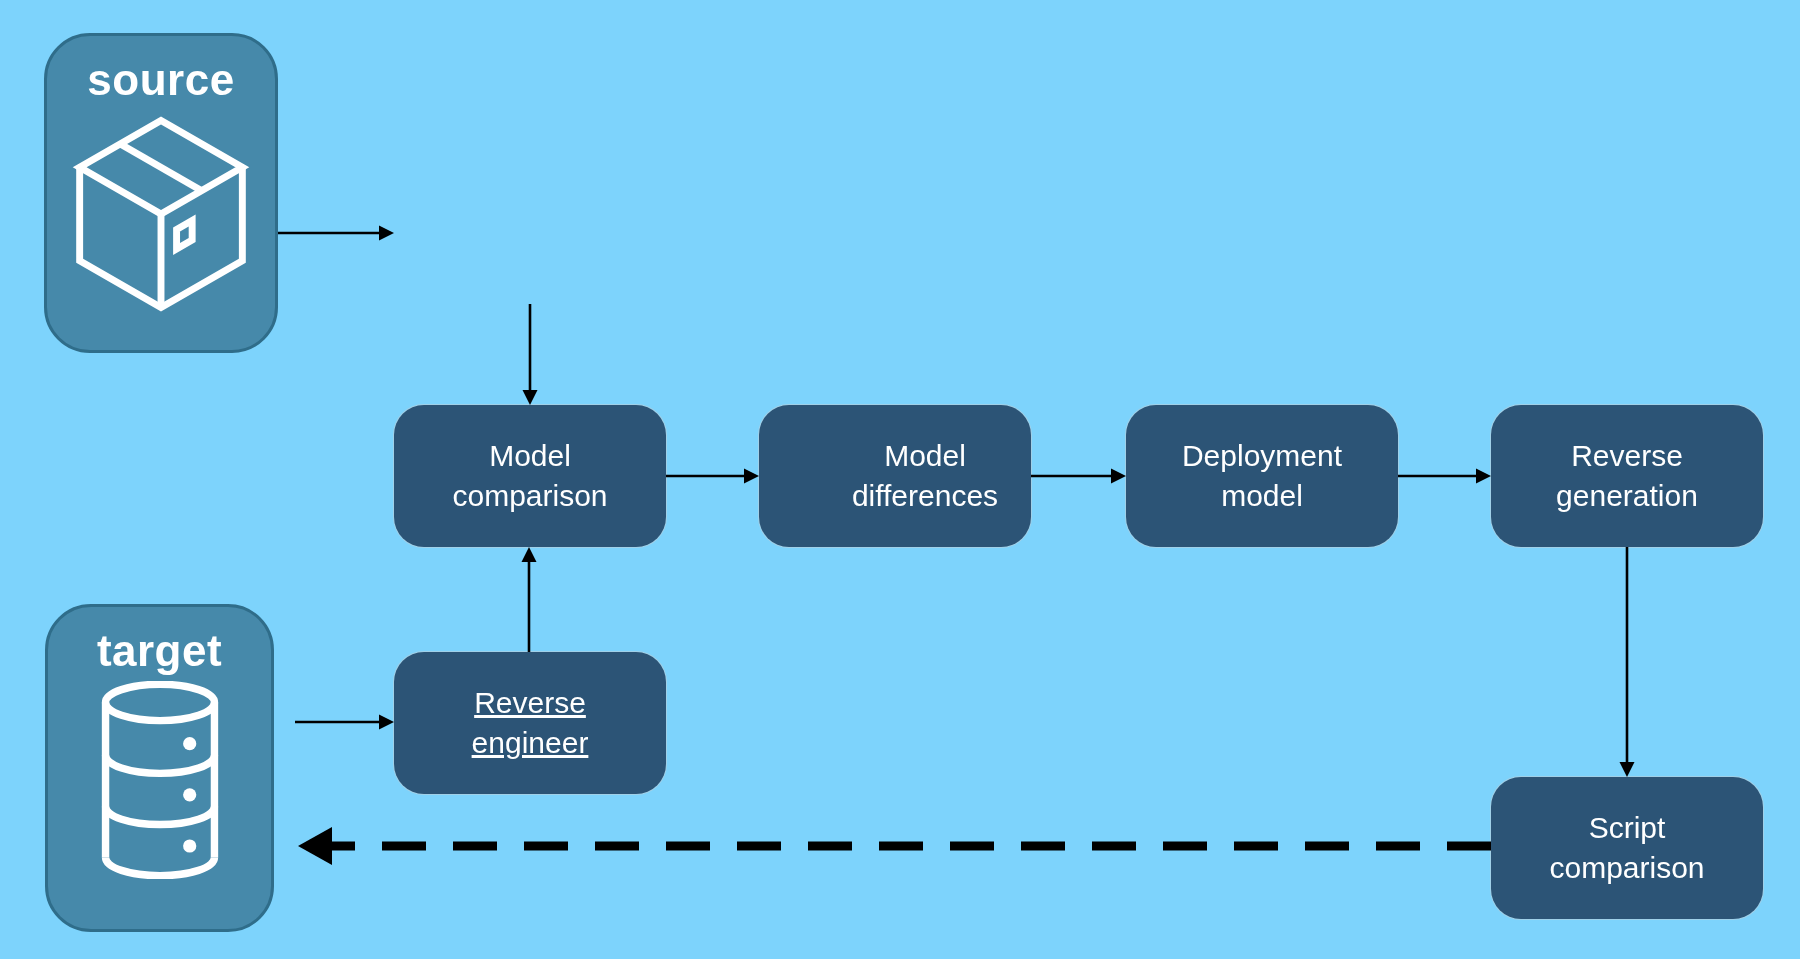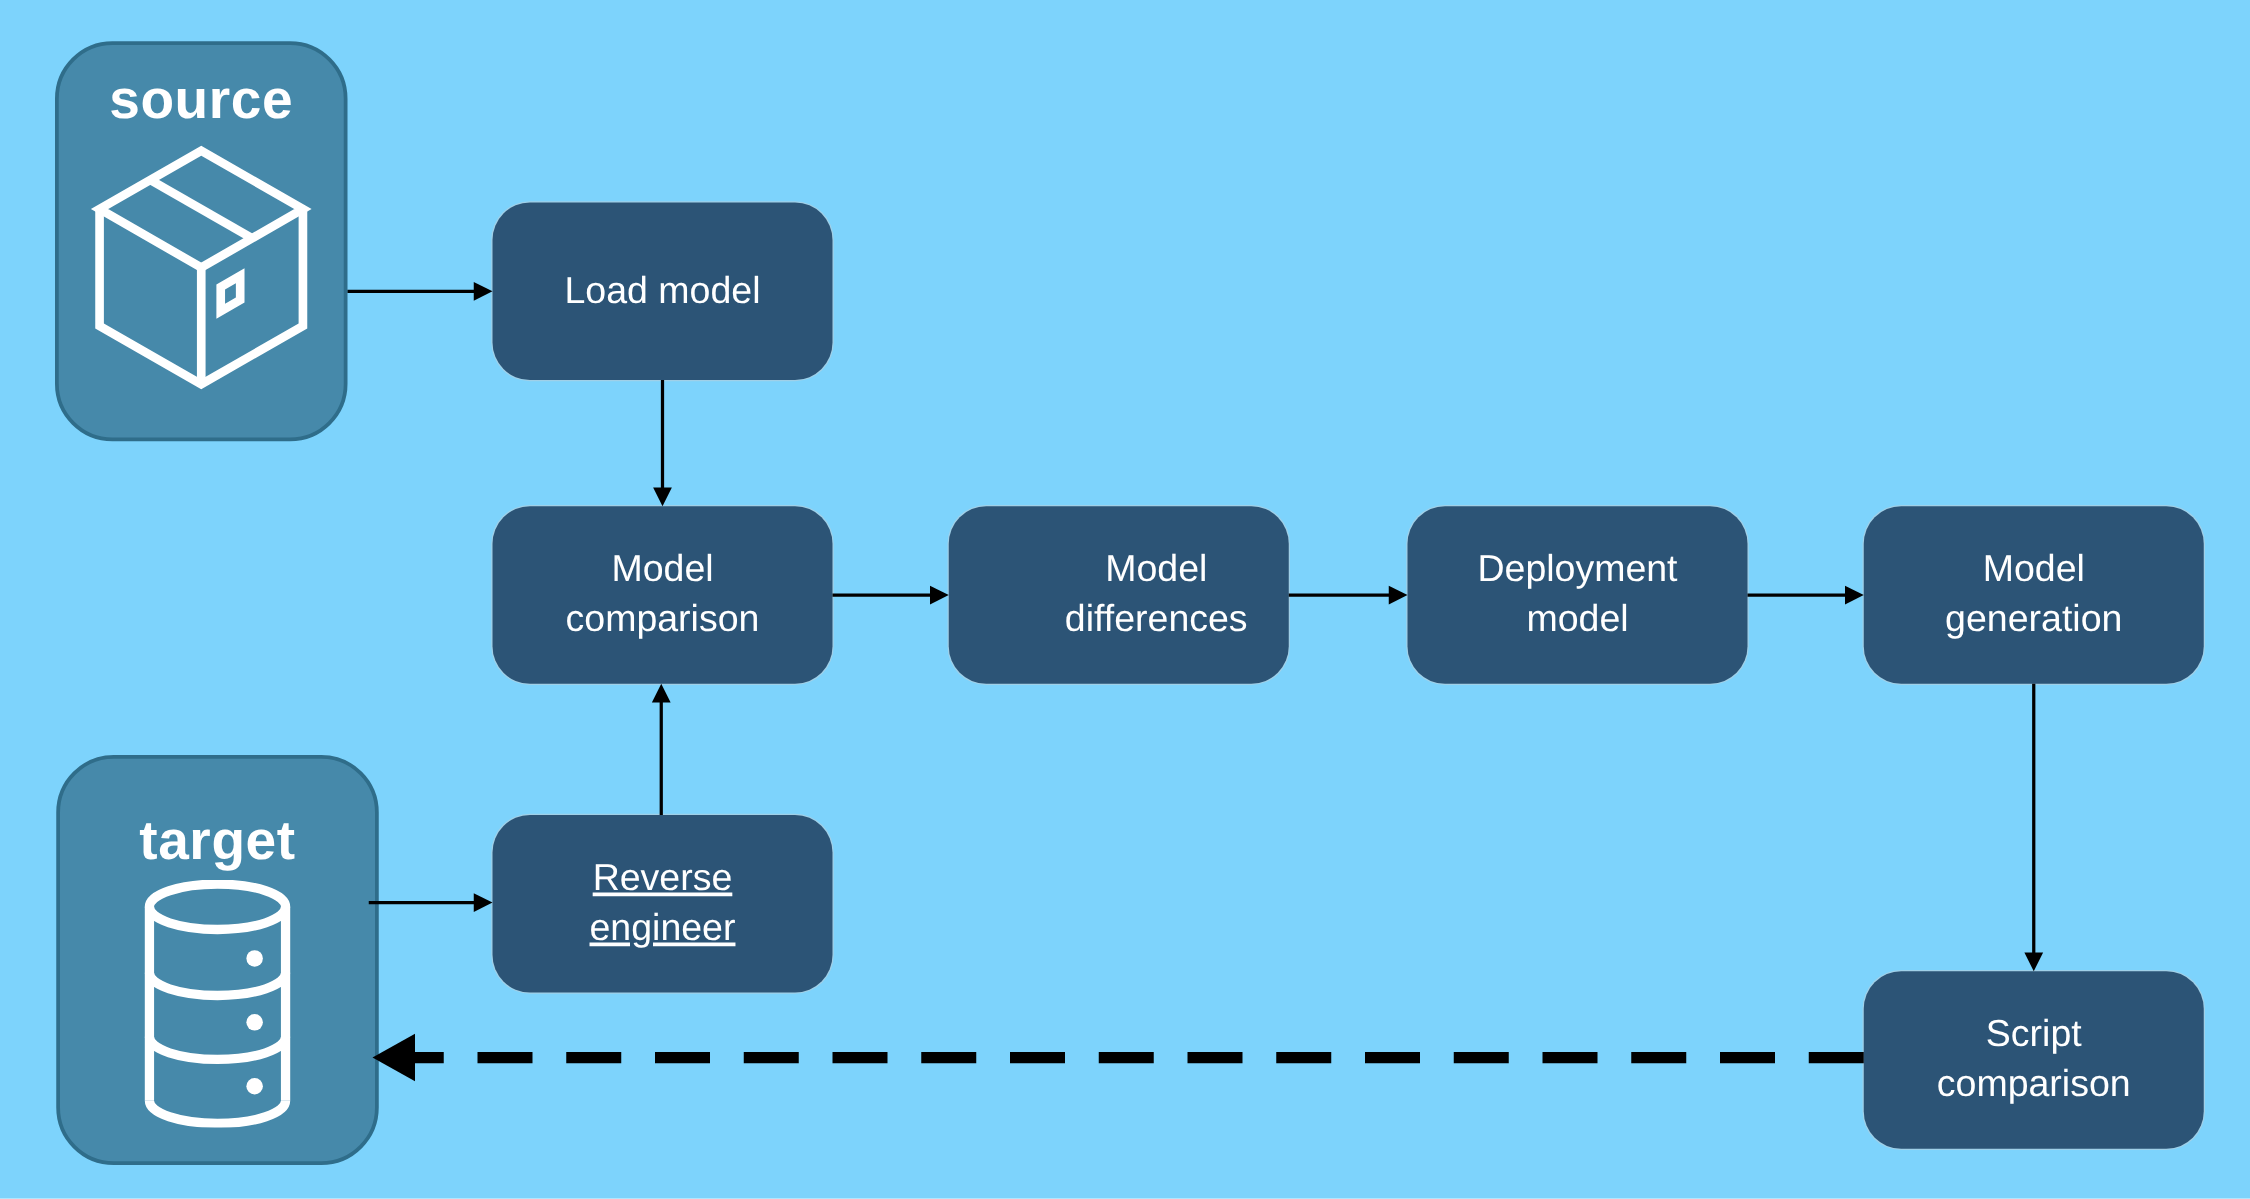--- a/index.html
+++ b/index.html
@@ -22,21 +22,21 @@
   }
   .panel-label{
     font-weight:700;
     font-size:44px;
     letter-spacing:.5px;
     margin-top:20px;
     line-height:1.1;
   }
   .panel-icon{margin-top:6px;}
   #panel-source{left:44px;top:33px;width:234px;height:320px;}
-  #panel-target{left:45px;top:604px;width:258px;height:328px;justify-content:center;}
+  #panel-target{left:45px;top:604px;width:229px;height:328px;}
   
   .node{
     position:absolute;
     width:272px;height:142px;
     background:#2c5476;
     border-radius:30px;
     color:#ffffff;
     display:flex;align-items:center;justify-content:center;
     text-align:center;
     font-size:30px;
@@ -95,34 +95,31 @@
         </g>
         <g fill="#ffffff">
           <circle cx="63" cy="38" r="4"></circle>
           <circle cx="63" cy="69" r="4"></circle>
           <circle cx="63" cy="100" r="4"></circle>
         </g>
       </svg>
     </div>
   </div>
 
-  <div class="node" id="node-load-model">
-    <span>Load model</span>
-  </div>
   <div class="node" id="node-model-comparison">
     <span>Model comparison</span>
   </div>
   <div class="node" id="node-model-differences">
     <span>Model differences</span>
   </div>
   <div class="node" id="node-deployment-plan">
     <span>Deployment model</span>
   </div>
   <div class="node" id="node-script-generation">
-    <span>Model generation</span>
+    <span>Reverse generation</span>
   </div>
   <div class="node" id="node-reverse-engineer">
     <span>Reverse engineer</span>
   </div>
   <div class="node" id="node-script-execution">
     <span>Script comparison</span>
   </div>
 
   <svg class="connectors">
 

